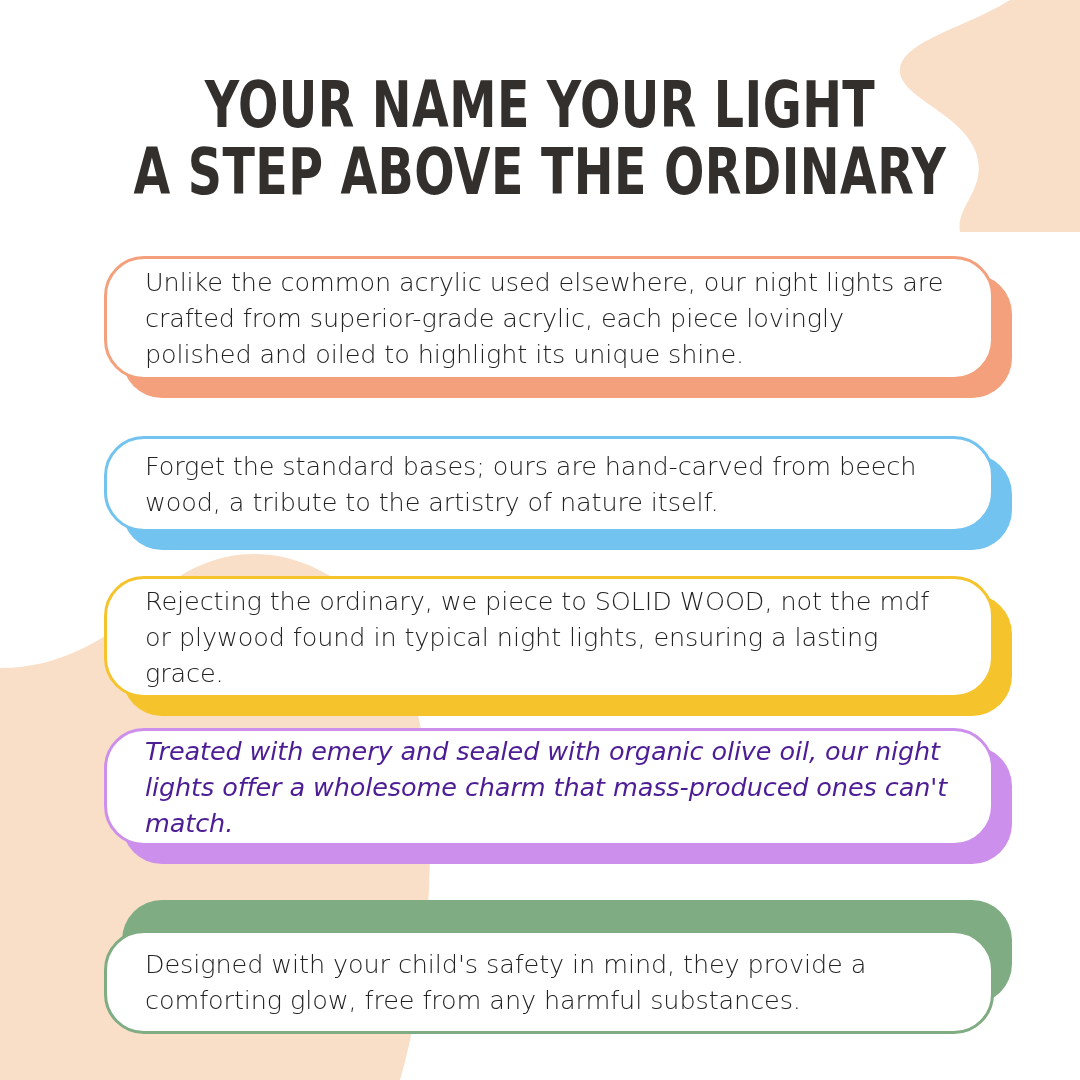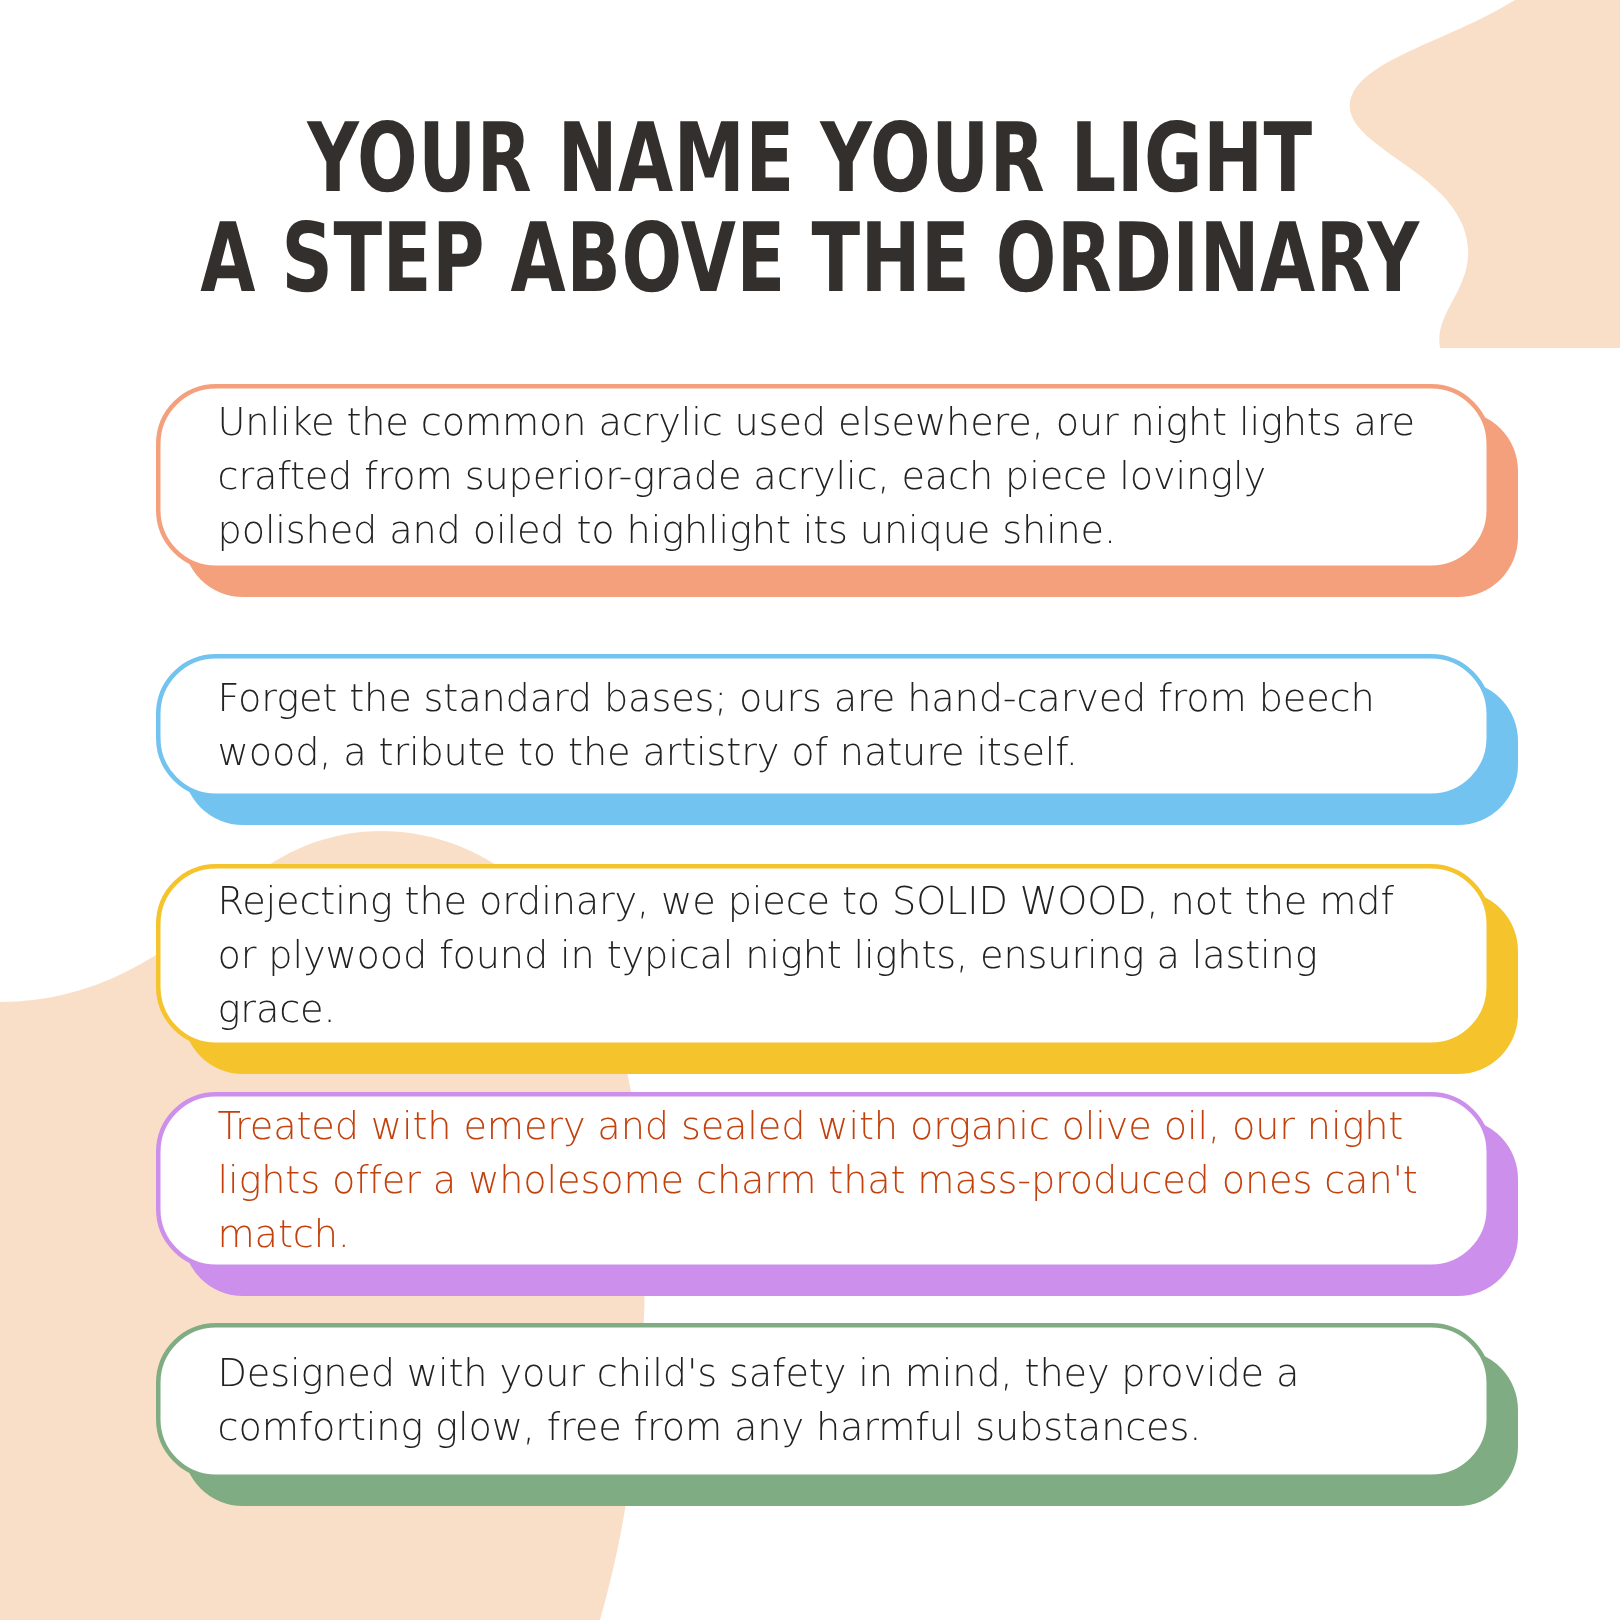--- a/index.html
+++ b/index.html
@@ -150,25 +150,25 @@
     <div class="card" id="card-2">
       <div class="card-back" style="background: rgb(245, 195, 44);"></div>
       <div class="card-front" style="border-color: rgb(245, 195, 44);">
         <span class="card-text" style="color: rgb(34, 34, 34);">Rejecting the ordinary, we piece to SOLID WOOD, not the mdf or plywood found in typical night lights, ensuring a lasting grace.</span>
       </div>
     </div>
 
     <div class="card" id="card-3">
       <div class="card-back" style="background: rgb(204, 144, 236);"></div>
       <div class="card-front" style="border-color: rgb(204, 144, 236);">
-        <span class="card-text" style="color: #c2410c;">Treated with emery and sealed with organic olive oil, our night lights offer a wholesome charm that mass-produced ones can't match.</span>
+        <span class="card-text" style="color: #4c1d95; font-style: italic;">Treated with emery and sealed with organic olive oil, our night lights offer a wholesome charm that mass-produced ones can't match.</span>
       </div>
     </div>
 
     <div class="card" id="card-4">
       <div class="card-back" style="background: rgb(127, 172, 130);"></div>
-      <div class="card-front" style="border-color: rgb(127, 172, 130);">
+      <div class="card-front" style="border-color: rgb(127, 172, 130); margin-top: 48px;">
         <span class="card-text" style="color: rgb(34, 34, 34);">Designed with your child's safety in mind, they provide a comforting glow, free from any harmful substances.</span>
       </div>
     </div>
 
   </div>
 </div>
 
 </body></html>

